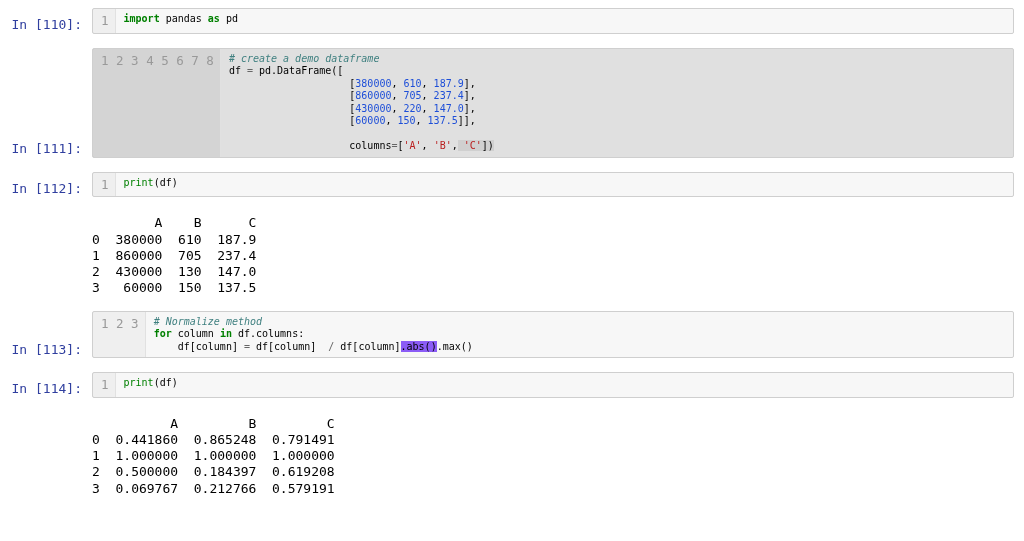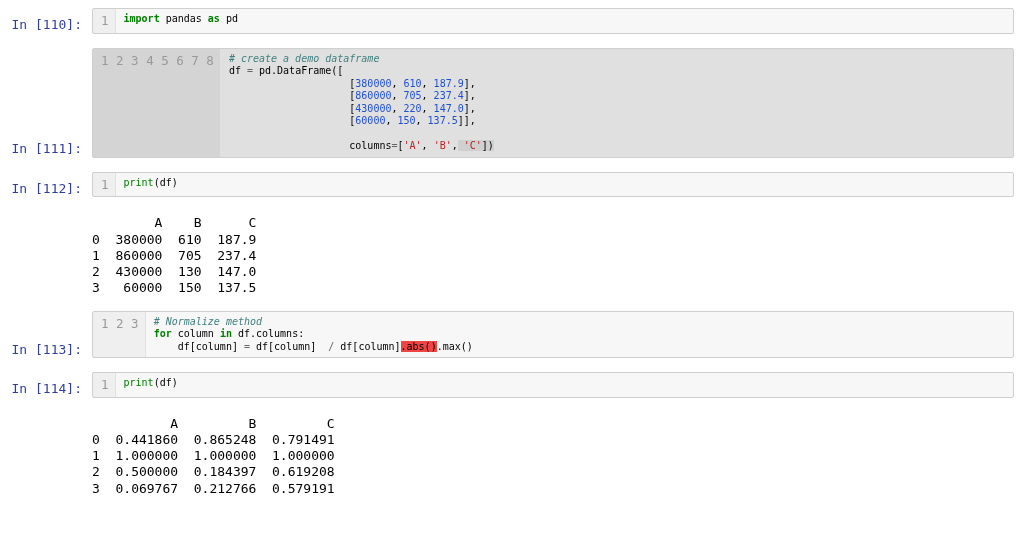--- a/index.html
+++ b/index.html
@@ -68,21 +68,21 @@
     line-height: 1.25;
   }
   
   .kw   { color: #008000; font-weight: bold; }   
   .nm   { color: #000; }                          
   .num  { color: #1d4ed8; }                       
   .str  { color: #BA2121; }                       
   .cmt  { color: #408080; font-style: italic; }   
   .op   { color: #666; }                          
   .bi   { color: #008000; }                       
-  .hl   { background: #ef4444; }                  
+  .hl   { background: #8b5cf6; }                  
   .hlg  { background: #d0d0d0; }                  
 </style>
 </head>
 <body>
 
 <div id="notebook">
     <div class="cell">
       <div class="prompt">In [110]:</div>
       <div class="code-block">
         <div class="gutter">1</div>

